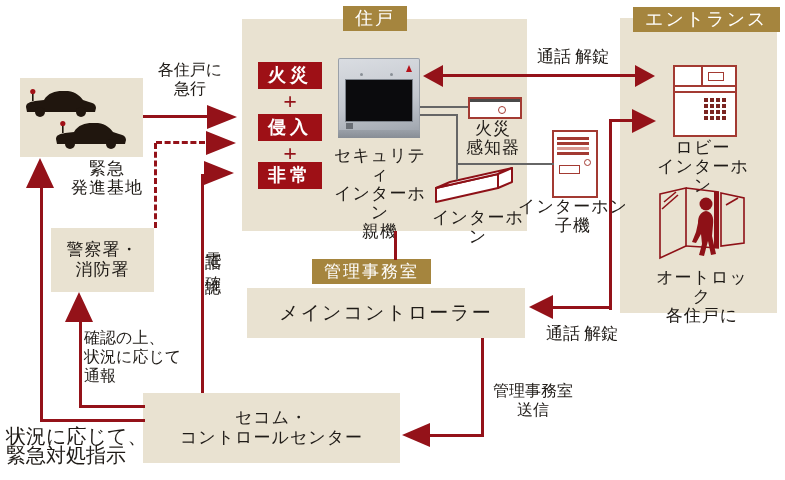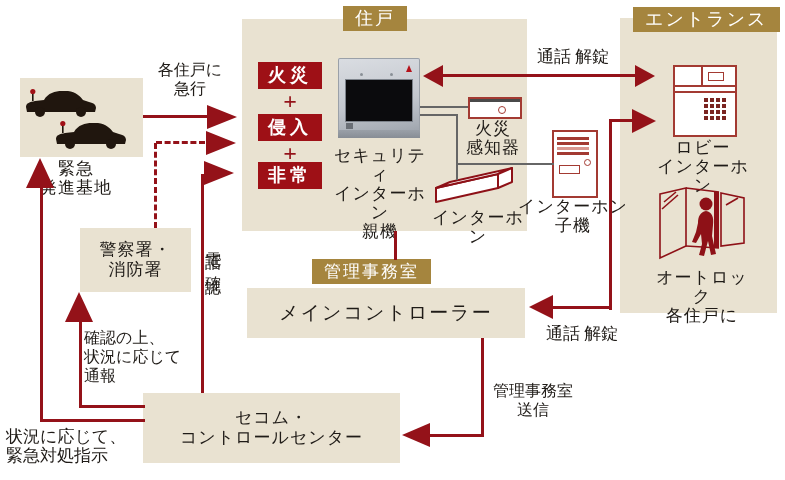--- a/index.html
+++ b/index.html
@@ -167,24 +167,24 @@
     </g>
     <g transform="translate(34,40)">
       <path d="M2,21 C2,17 6,16 11,15 L20,14 C24,7 31,5 38,5 L44,5 C52,6 56,10 59,14 L65,16 C70,17 72,19 72,22 L71,26 L3,26 Z"></path>
       <circle cx="16" cy="26" r="5"></circle>
         <circle cx="57" cy="26" r="5"></circle>
       <rect x="8" y="7" width="1.6" height="8"></rect>
         <circle cx="8.8" cy="5.5" r="2.6" fill="#a01016"></circle>
     </g>
   </g>
 </svg>
-<div class="dlabel" style="left:32px;top:159px;width:88px">緊急
+<div class="dlabel" style="left:63px;top:159px;width:88px">緊急
 発進基地</div>
 
-<div class="node" style="left:80px;top:228px;width:111px;height:64px">警察署・
+<div class="node" style="left:51px;top:228px;width:103px;height:64px">警察署・
 消防署</div>
 <div class="tag" style="left:312px;top:259px;font-size:17px" title="管理事務室"><span>管理事務室</span></div>
 <div class="node" style="left:247px;top:288px;width:278px;height:50px;font-size:19px;letter-spacing:2px">メインコントローラー</div>
 <div class="node" style="left:143px;top:393px;width:257px;height:70px">セコム・
 コントロールセンター</div>
 
 <div class="ah ah-l20" style="left:423px;top:65px"></div>
 <div class="ln" style="left:441px;top:74px;width:196px;height:3px"></div>
 <div class="ah ah-r20" style="left:635px;top:65px"></div>
 <div class="ann" style="left:537px;top:47px;font-size:17px">通話 解錠</div>
@@ -207,21 +207,21 @@
 <div class="ln" style="left:79px;top:405px;width:66px;height:3px"></div>
 <div class="ln" style="left:79px;top:320px;width:3px;height:88px"></div>
 <div class="ah ah-u" style="left:65px;top:292px"></div>
 <div class="ann" style="left:84px;top:328px;font-size:16px">確認の上、
 状況に応じて
 通報</div>
 
 <div class="ln" style="left:40px;top:419px;width:105px;height:3px"></div>
 <div class="ln" style="left:40px;top:187px;width:3px;height:234px"></div>
 <div class="ah ah-u" style="left:26px;top:158px"></div>
-<div class="ann" style="left:6px;top:427px;font-size:17px">状況に応じて、
+<div class="ann" style="left:6px;top:427px;font-size:20px">状況に応じて、
 緊急対処指示</div>
 
 <div class="ln" style="left:201px;top:174px;width:3px;height:219px"></div>
 <div class="ah ah-r30" style="left:204px;top:161px"></div>
 <div class="ann" style="left:204px;top:239px;writing-mode:vertical-rl;letter-spacing:2px">電話で確認</div>
 
 <div class="dash-v" style="left:154px;top:143px;height:85px"></div>
 <div class="dash-h" style="left:156px;top:141px;width:49px"></div>
 <div class="ah ah-r30" style="left:206px;top:131px"></div>
 

